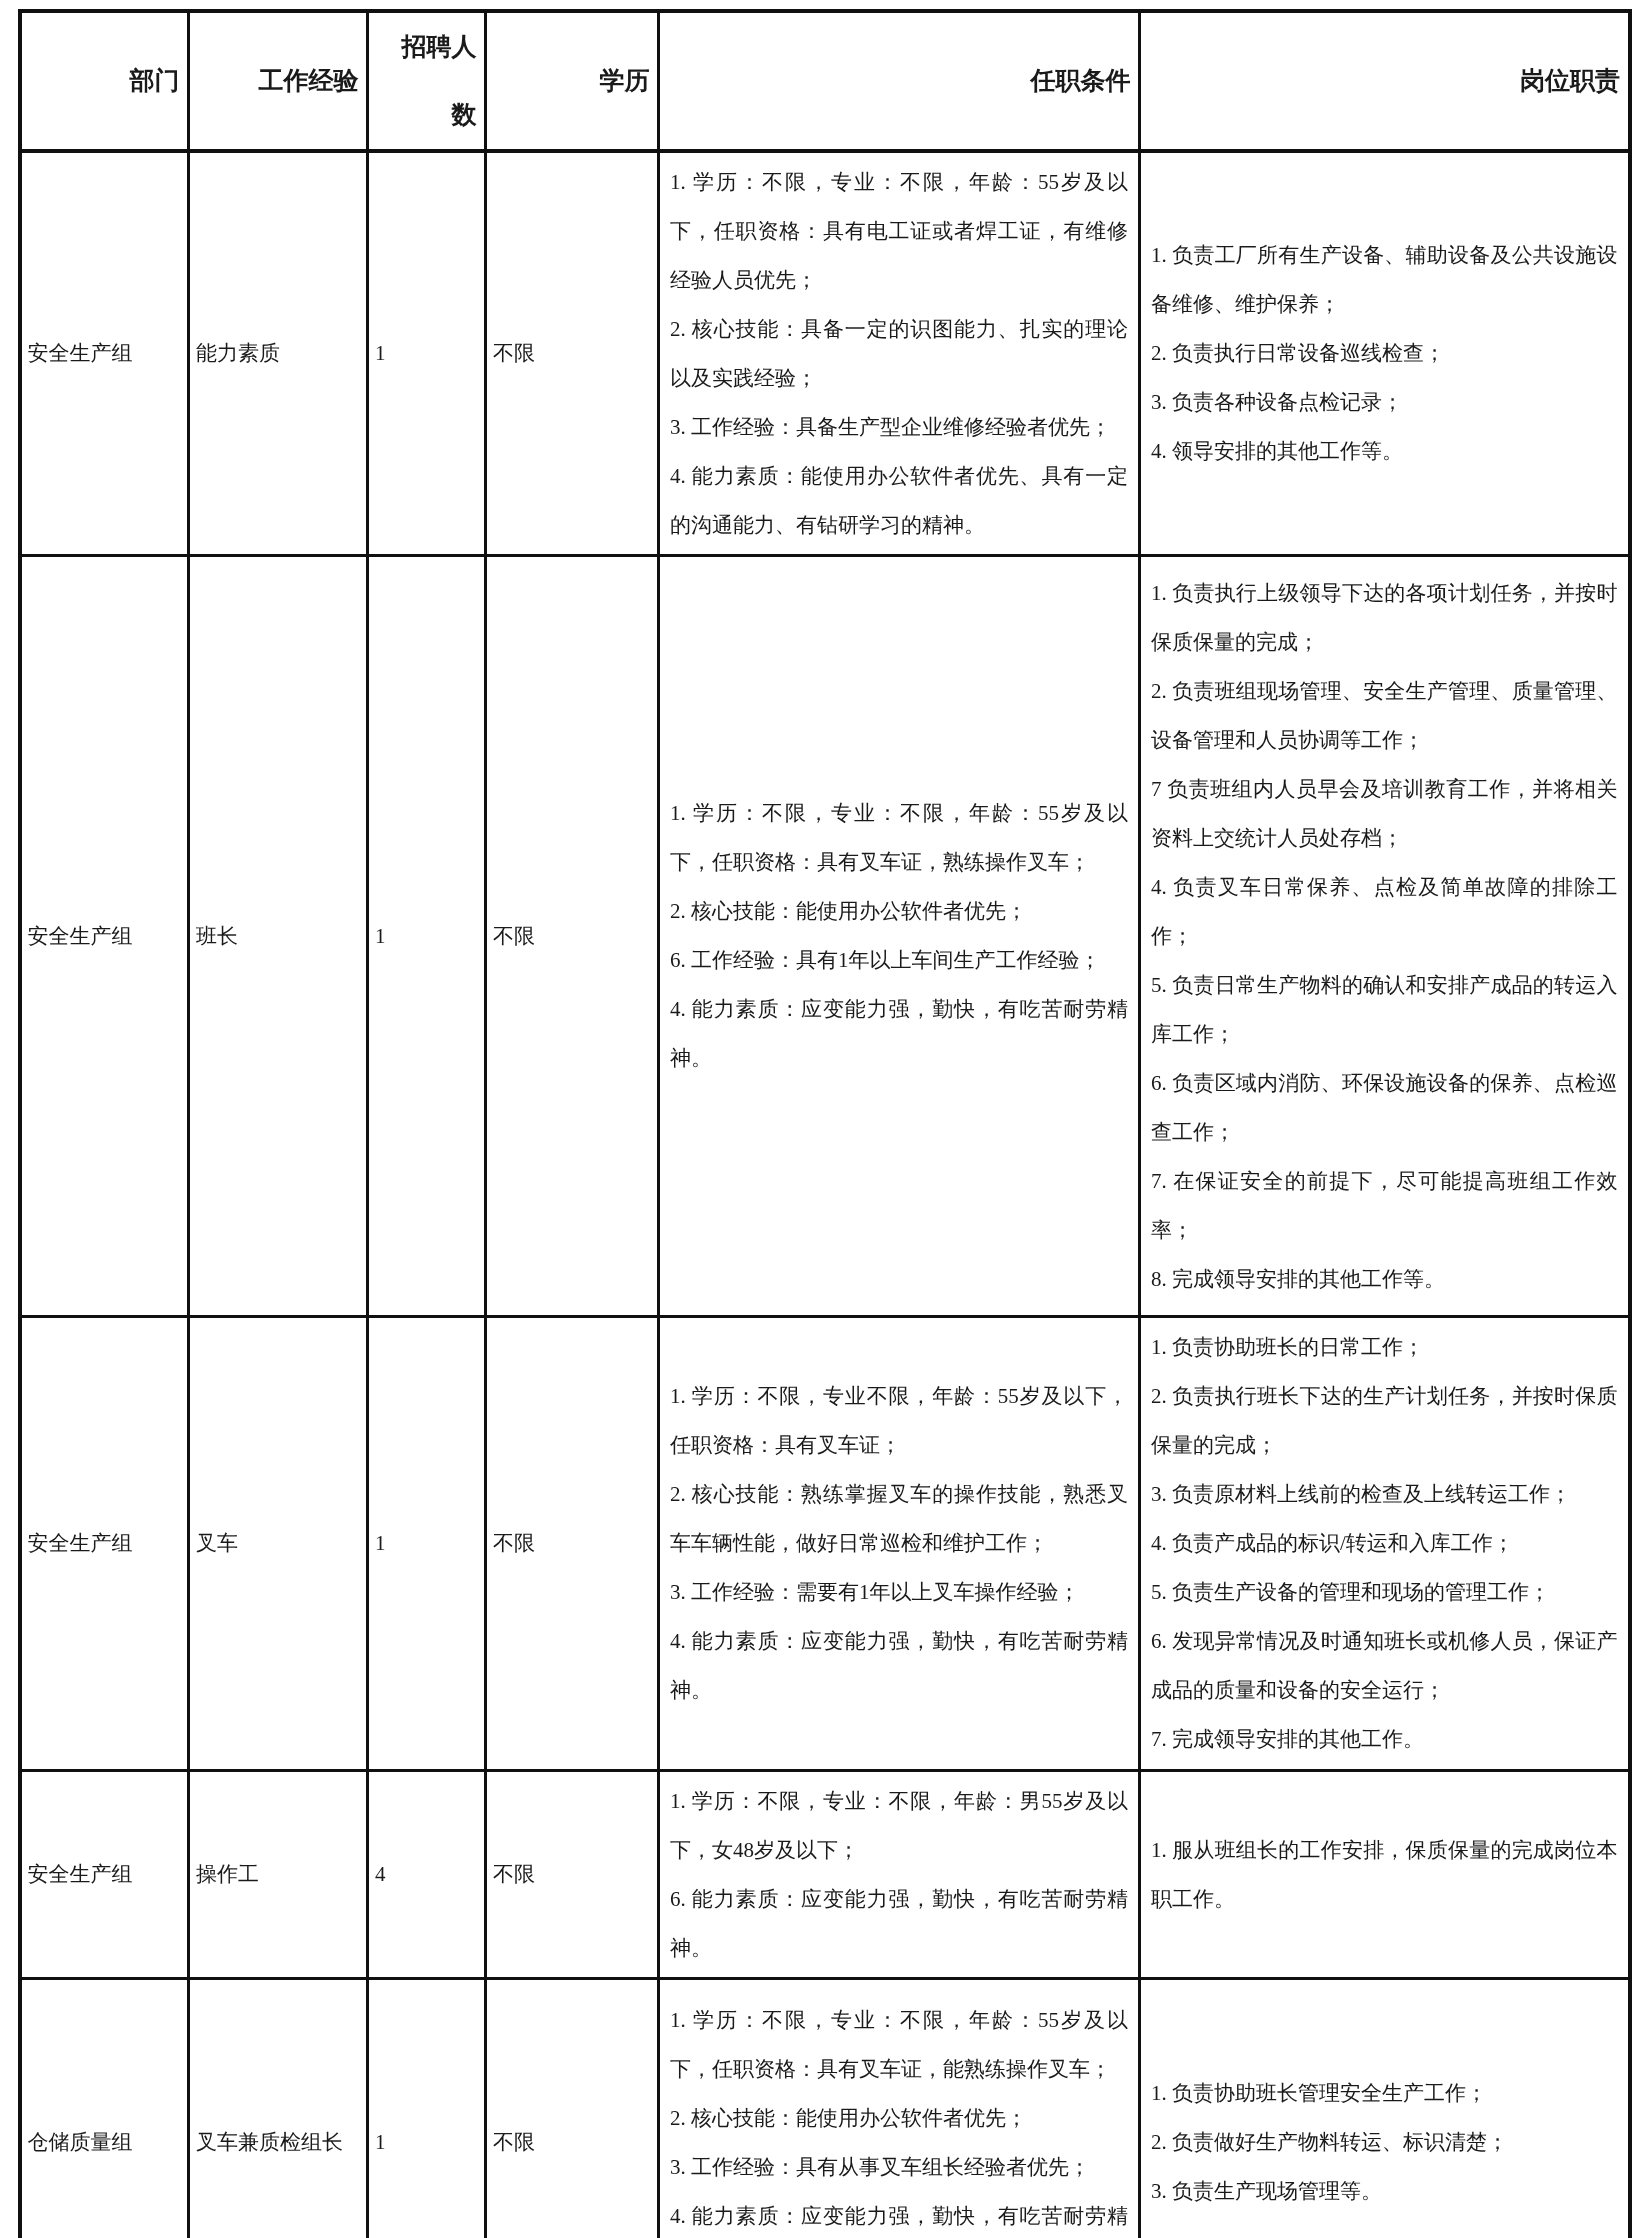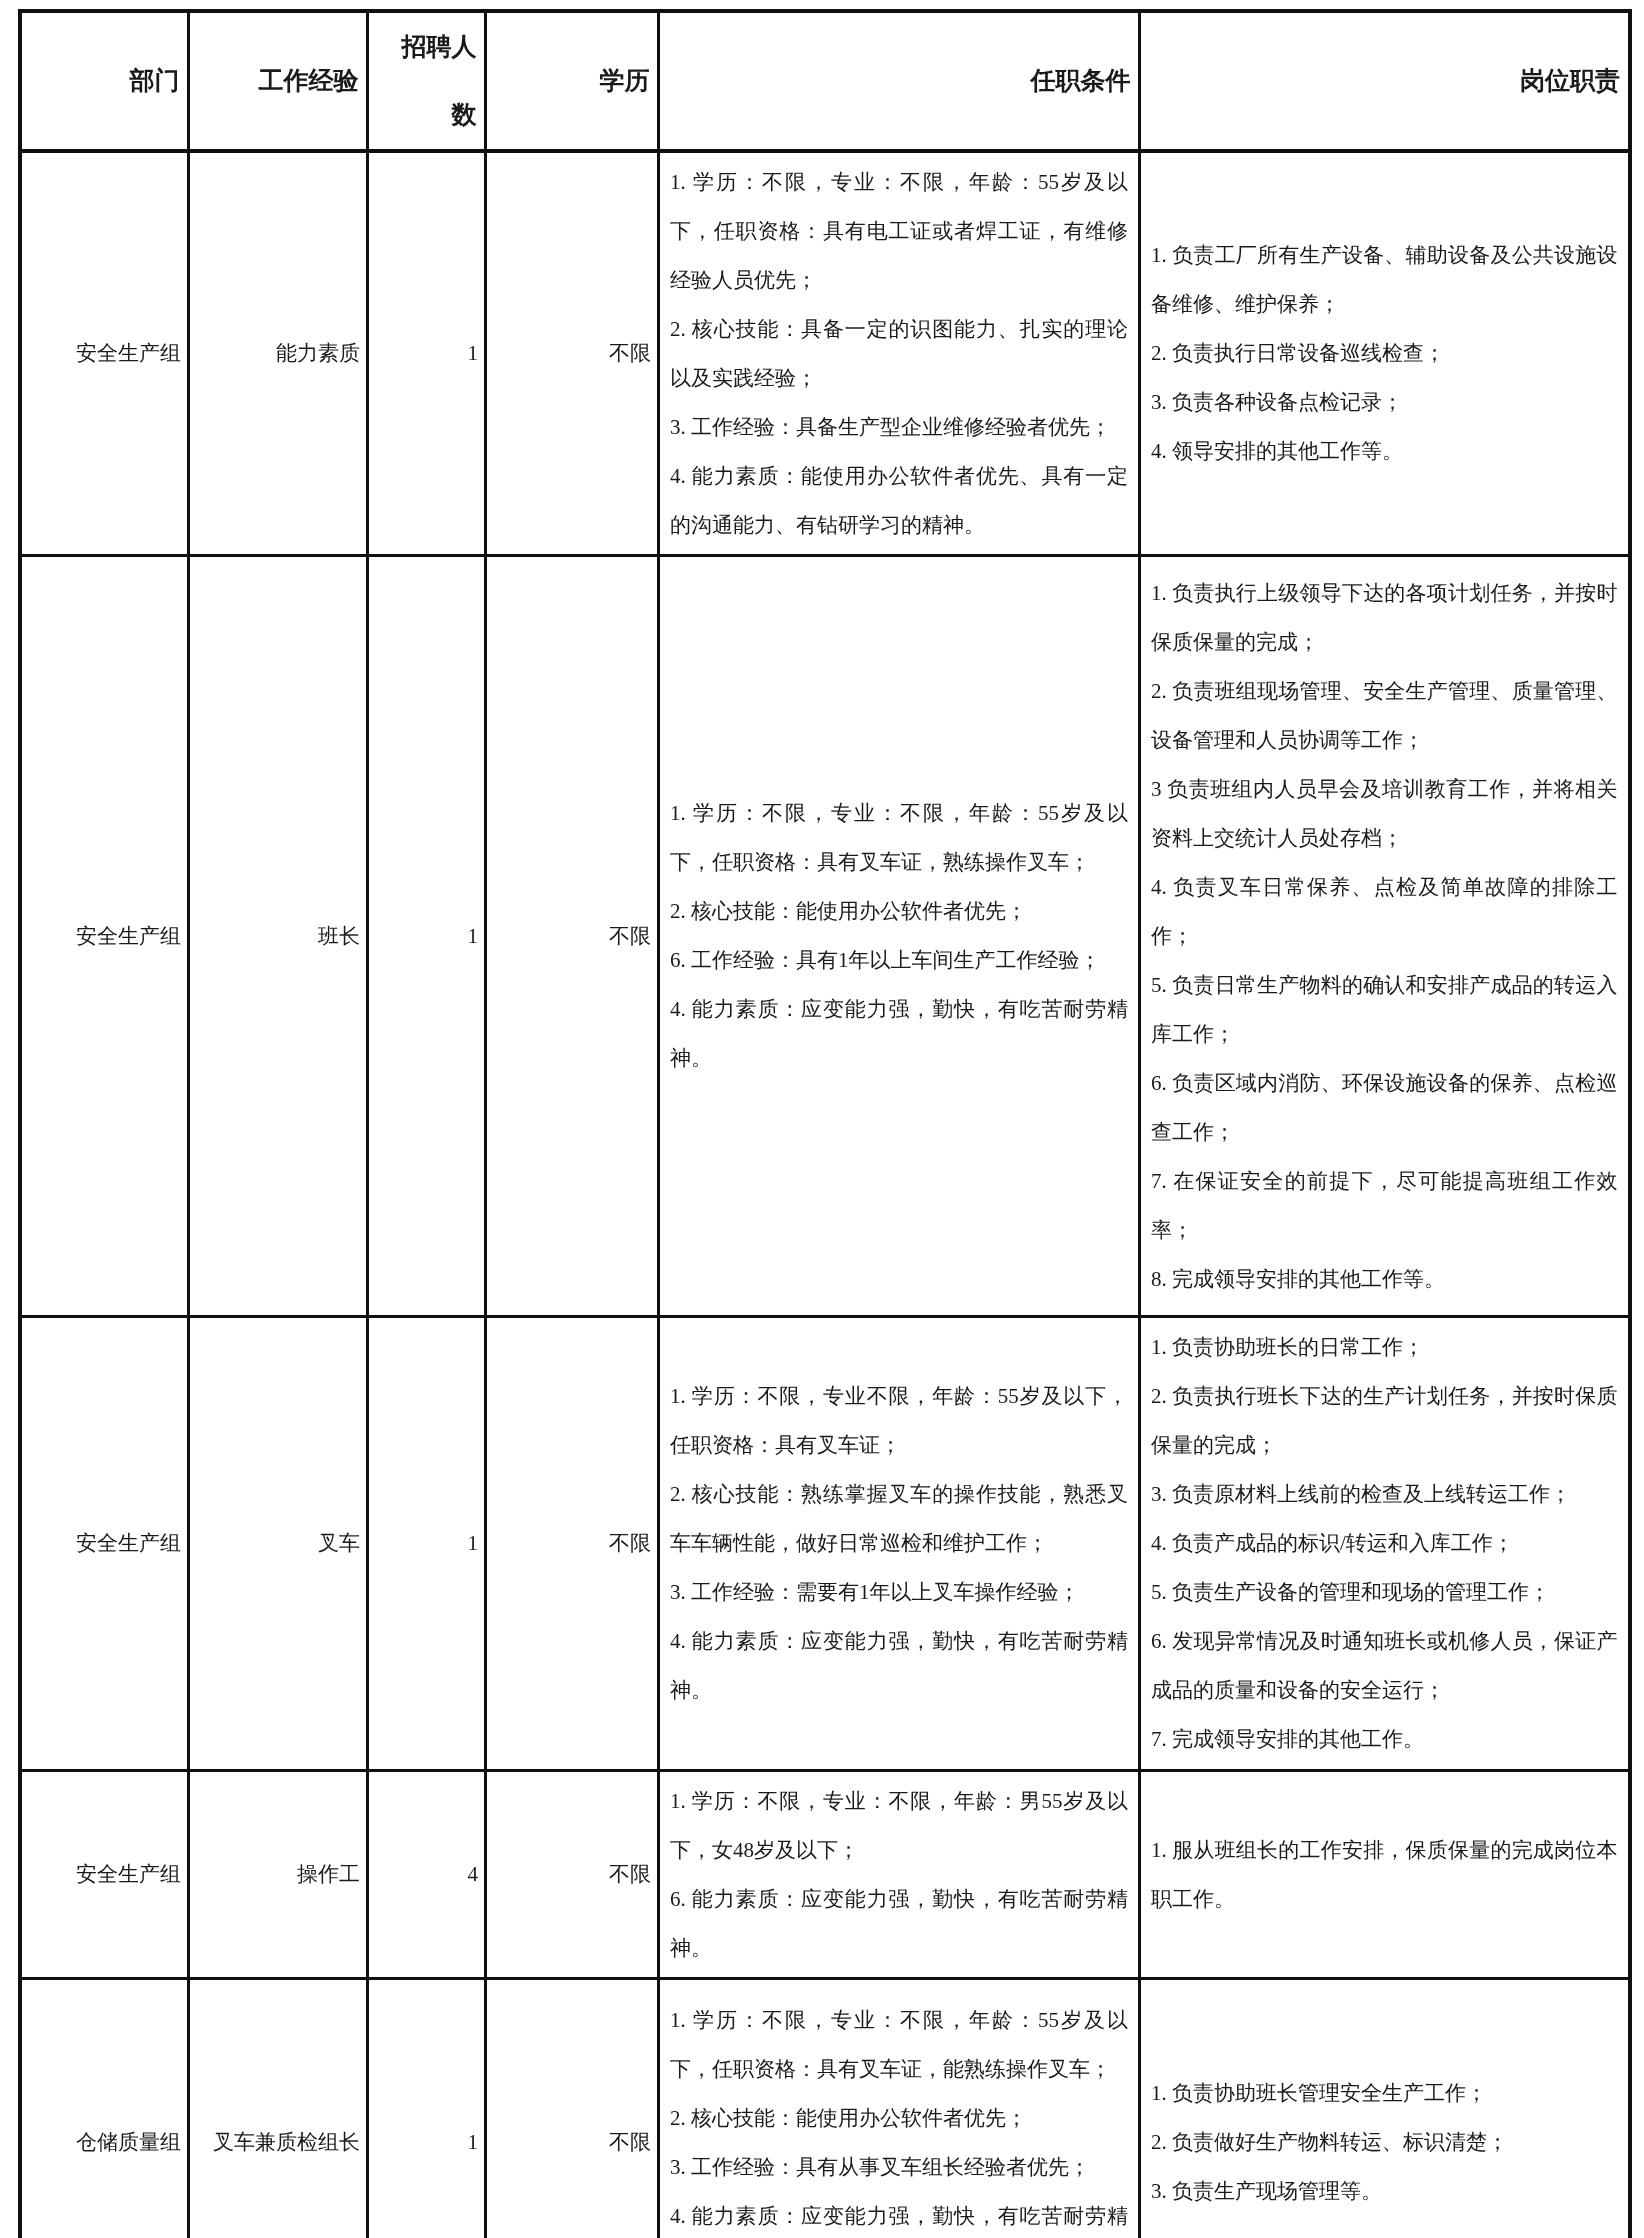--- a/index.html
+++ b/index.html
@@ -43,21 +43,21 @@
     border-bottom: 3.8px solid #101010;
     font-size: 21px;
   }
   tr.hdr   { height: 139px; }
   tr.row0  { height: 393px; }
   tr.row1  { height: 761px; }
   tr.row2  { height: 454px; }
   tr.row3  { height: 146px; }
   tr.row4  { height: 328px; }
   td.center {
-    text-align: right;
+    text-align: left;
     line-height: 49px;
     padding: 0 6px;
   }
   td.longtext {
     padding: 4.6px 10px;
   }
   td.longtext p {
     margin: 0;
     line-height: 49px;
     text-align: justify;
@@ -115,21 +115,21 @@
         <td class="center">不限</td>
         <td class="longtext">
           <p>1. 学历：不限，专业：不限，年龄：55岁及以下，任职资格：具有叉车证，熟练操作叉车；</p>
           <p>2. 核心技能：能使用办公软件者优先；</p>
           <p>6. 工作经验：具有1年以上车间生产工作经验；</p>
           <p>4. 能力素质：应变能力强，勤快，有吃苦耐劳精神。</p>
         </td>
         <td class="longtext">
           <p>1. 负责执行上级领导下达的各项计划任务，并按时保质保量的完成；</p>
           <p>2. 负责班组现场管理、安全生产管理、质量管理、设备管理和人员协调等工作；</p>
-          <p>3 负责班组内人员早会及培训教育工作，并将相关资料上交统计人员处存档；</p>
+          <p>7 负责班组内人员早会及培训教育工作，并将相关资料上交统计人员处存档；</p>
           <p>4. 负责叉车日常保养、点检及简单故障的排除工作；</p>
           <p>5. 负责日常生产物料的确认和安排产成品的转运入库工作；</p>
           <p>6. 负责区域内消防、环保设施设备的保养、点检巡查工作；</p>
           <p>7. 在保证安全的前提下，尽可能提高班组工作效率；</p>
           <p>8. 完成领导安排的其他工作等。</p>
         </td>
       </tr>
 
       <tr class="row2">
         <td class="center">安全生产组</td>

